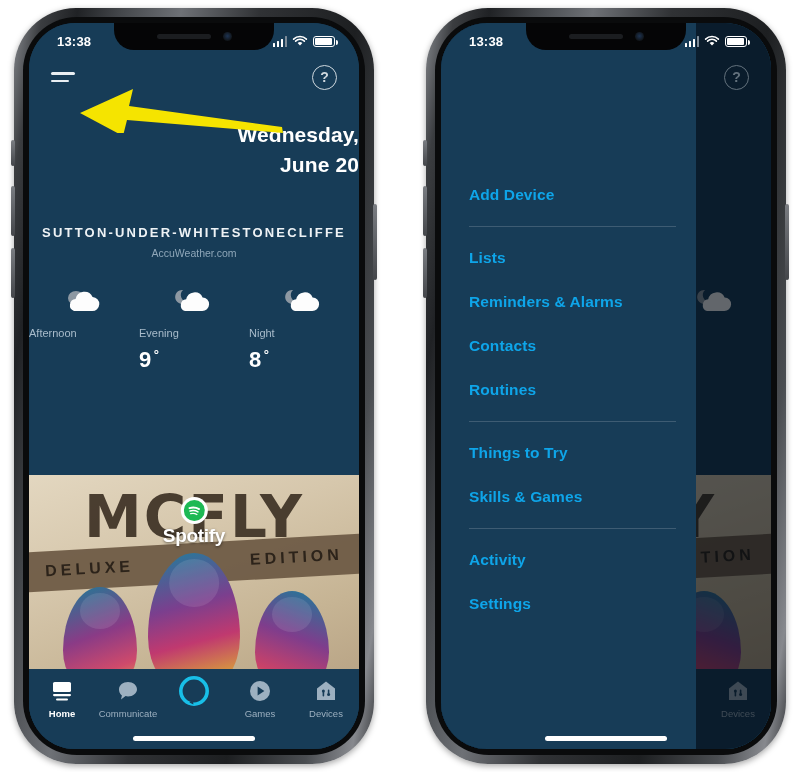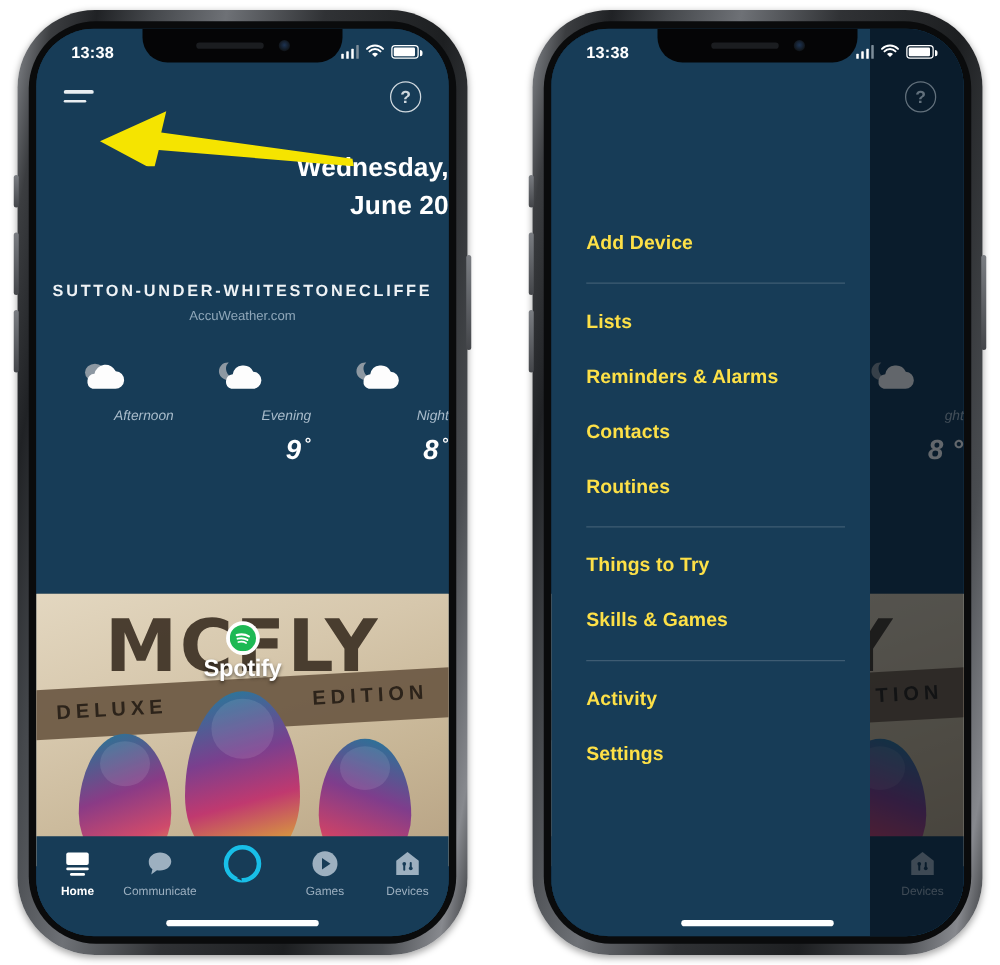--- a/index.html
+++ b/index.html
@@ -67,21 +67,21 @@
     justify-content:center;line-height:1;}
 
   .datewrap{position:absolute;top:97px;left:0;right:0;text-align:center;color:#fff;}
   .datewrap div{font-size:21px;font-weight:bold;line-height:1.42;letter-spacing:.1px;text-align:right;}
 
   .locwrap{position:absolute;top:202px;left:0;right:0;text-align:center;}
   .loc{color:#eef2f5;font-size:13px;font-weight:bold;letter-spacing:2.2px;text-align:center;}
   .src{color:#8fa7b9;font-size:10.5px;margin-top:7px;}
 
   .forecast{position:absolute;top:258px;left:0;right:0;display:flex;}
-  .fcol{flex:1;text-align:right;font-style:italic;}
+  .fcol{flex:1;text-align:left;}
   .ficon{height:40px;display:flex;align-items:center;justify-content:center;}
   .flabel{color:#a9bccb;font-size:11px;margin-top:6px;}
   .ftemp{color:#fff;font-size:22px;font-weight:bold;margin-top:8px;letter-spacing:.5px;}
   .ftemp sup{font-size:13px;font-weight:bold;vertical-align:super;margin-left:2px;}
 
   
   .album{position:absolute;left:0;right:0;top:452px;height:218px;overflow:hidden;
     background:#cdbb9e;}
   .album .paper{position:absolute;inset:0;
     background:linear-gradient(160deg,#e3d7c0 0%,#d6c7ac 35%,#c6b494 70%,#b6a183 100%);}
@@ -119,21 +119,21 @@
   .tabicon{height:27px;display:flex;align-items:center;justify-content:center;}
   .tablabel{font-size:9.5px;margin-top:4px;color:#9db0c0;}
   .tab.active .tablabel{color:#fff;font-weight:bold;}
   .homebar{position:absolute;left:50%;transform:translateX(-50%);bottom:8px;
     width:122px;height:5px;border-radius:3px;background:#fff;z-index:20;}
 
   
   .dim{position:absolute;inset:0;background:rgba(3,10,18,.62);z-index:18;}
   .drawer{position:absolute;left:0;top:0;bottom:0;width:255px;background:#173c57;
     z-index:19;padding-top:150px;box-sizing:border-box;}
-  .mitem{color:#fde047;font-size:15.5px;font-weight:bold;padding:13px 0 13px 28px;
+  .mitem{color:#0ea5e9;font-size:15.5px;font-weight:bold;padding:13px 0 13px 28px;
     letter-spacing:.1px;position:relative;}
   .mdiv{height:1px;background:rgba(255,255,255,.17);margin:9px 20px 9px 28px;}
 
   
   .arrow{position:absolute;left:48px;top:64px;width:210px;height:46px;z-index:60;}
 </style>
 </head>
 <body>
 
 <div class="stage">

